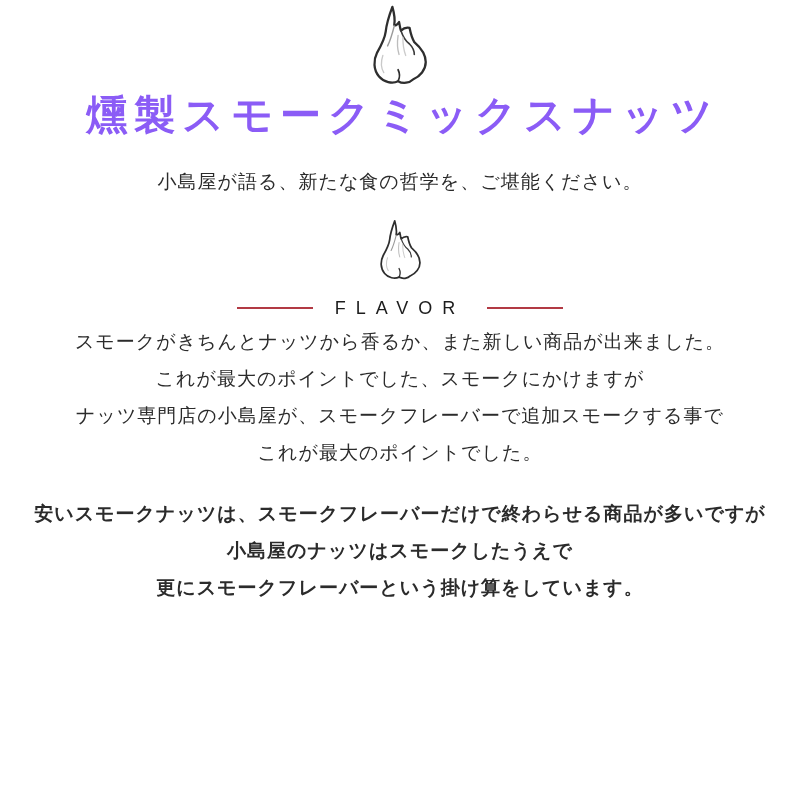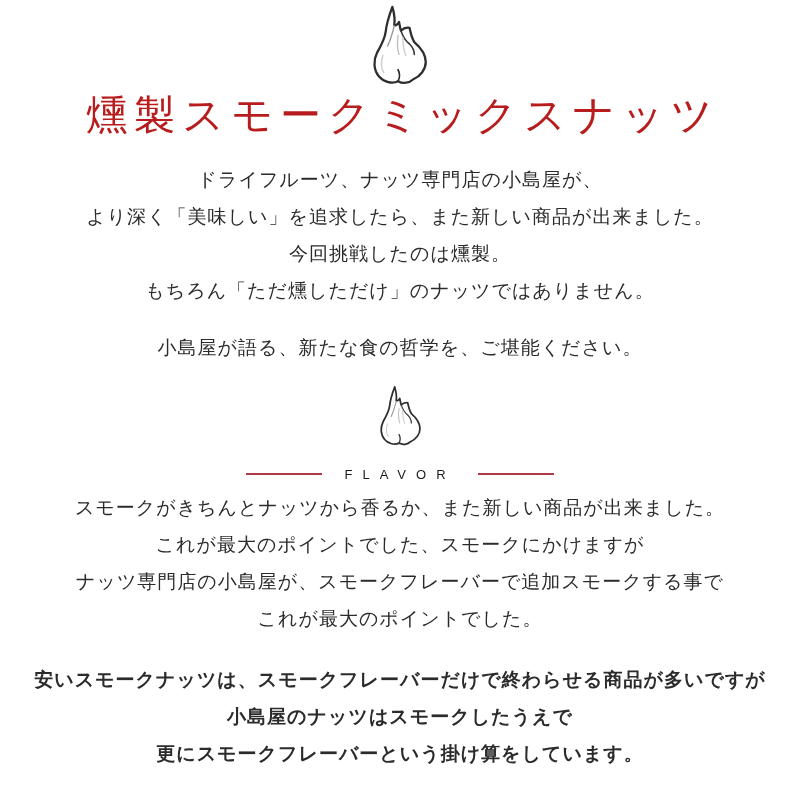--- a/index.html
+++ b/index.html
@@ -20,24 +20,24 @@
   }
   .flame-wrap { line-height: 0; }
   .flame-large { margin-top: 3px; }
   .flame-large svg { width: 62px; height: 82px; }
   .flame-small { margin-top: 18px; }
   .flame-small svg { width: 45px; height: 62px; }
 
   .title {
     margin: 2px 0 0 0;
     font-size: 41px;
-    font-weight: 400;
+    font-weight: 700;
     letter-spacing: 7px;
     line-height: 56px;
-    color: #b91c1c;
+    color: #8b5cf6;
     white-space: nowrap;
     padding-left: 6px;
   }
 
   p { margin: 0; }
   .body-line {
     font-size: 19px;
     line-height: 37px;
     letter-spacing: 1px;
     color: #2b2b2b;
@@ -53,21 +53,21 @@
     align-items: center;
     justify-content: center;
   }
   .rule {
     display: inline-block;
     width: 76px;
     height: 2px;
   }
   .flavor-label {
     margin: 0 22px;
-    font-size: 13px;
+    font-size: 18px;
     font-weight: 500;
     letter-spacing: 10px;
     color: #1c1c1c;
   }
   .para-1 { margin-top: 3px; }
   .para-2 { margin-top: 24px; font-weight: bold; }
 </style>
 </head>
 <body>
 
@@ -91,26 +91,20 @@
 <div class="page">
 
   <div class="flame-wrap flame-large">
     <svg viewBox="0 0 60 86" aria-hidden="true">
         <use href="#flame-glyph"></use>
       </svg>
   </div>
 
   <h1 class="title">燻製スモークミックスナッツ</h1>
 
-  <div class="intro">
-    <p class="body-line">ドライフルーツ、ナッツ専門店の小島屋が、</p>
-    <p class="body-line">より深く「美味しい」を追求したら、また新しい商品が出来ました。</p>
-    <p class="body-line">今回挑戦したのは燻製。</p>
-    <p class="body-line">もちろん「ただ燻しただけ」のナッツではありません。</p>
-  </div>
 
   <p class="body-line tagline">小島屋が語る、新たな食の哲学を、ご堪能ください。</p>
 
   <div class="flame-wrap flame-small">
     <svg viewBox="0 0 60 86" aria-hidden="true">
         <use href="#flame-glyph"></use>
       </svg>
   </div>
 
   <div class="flavor-row">

